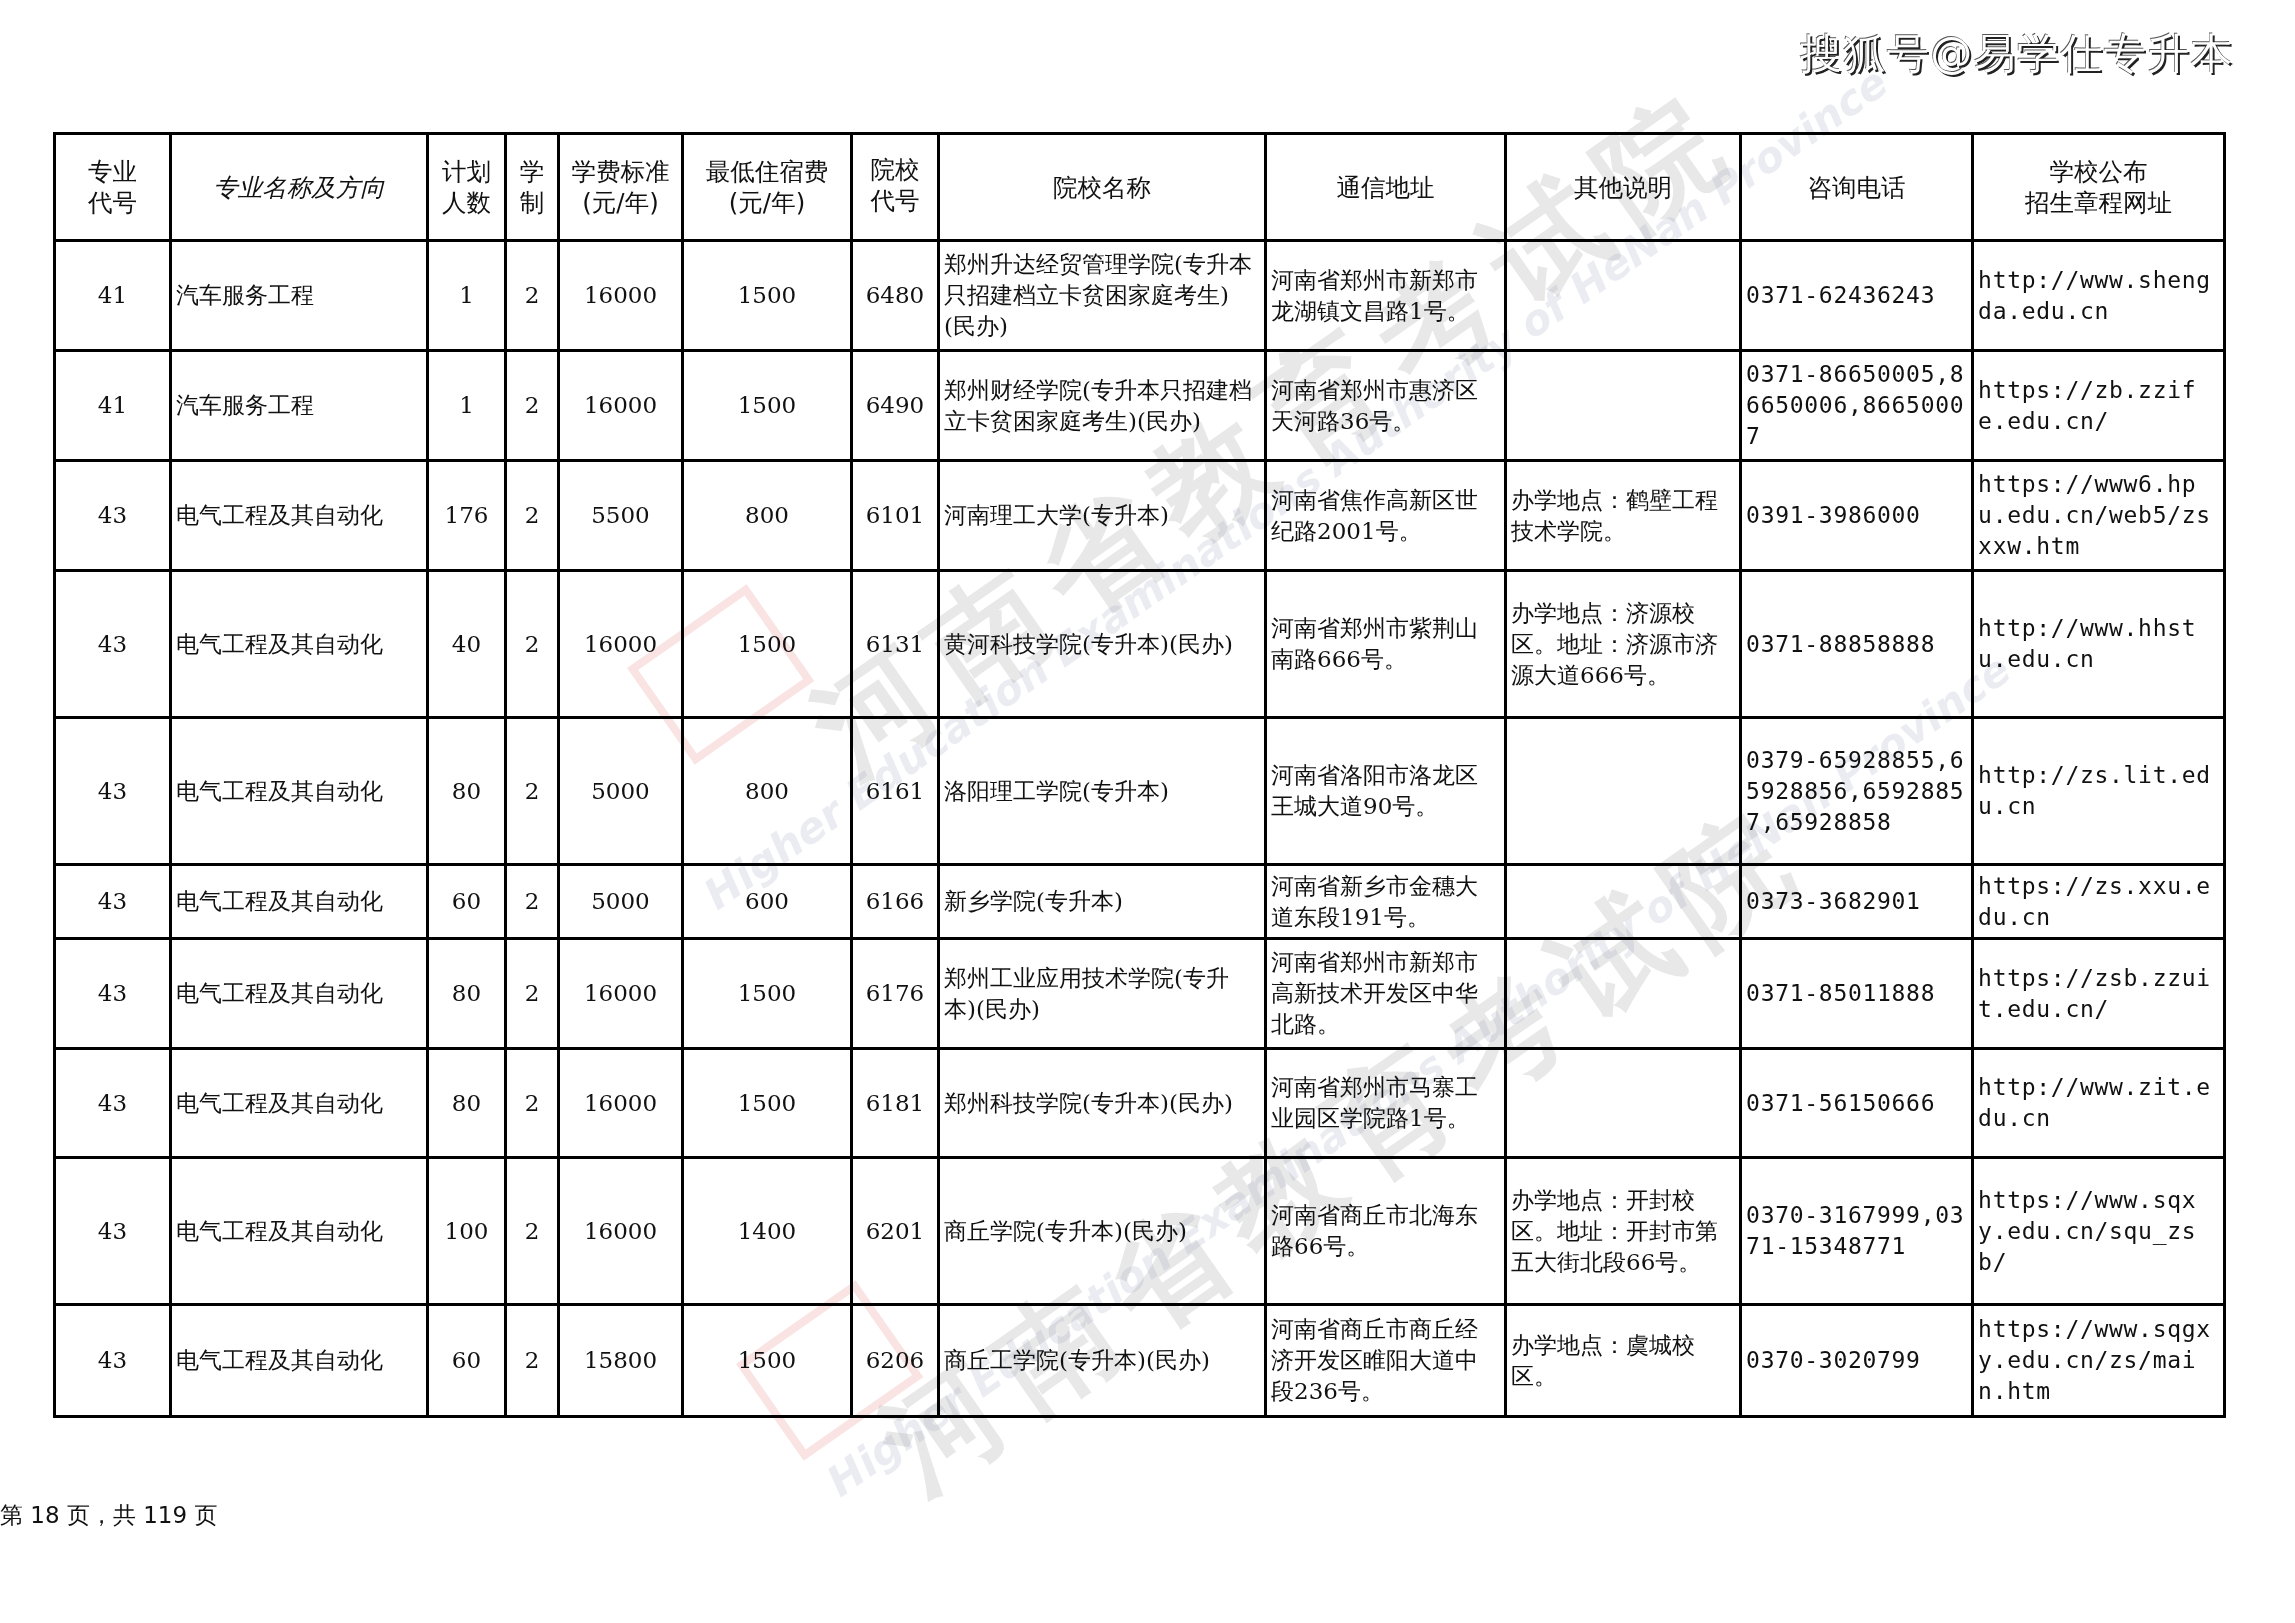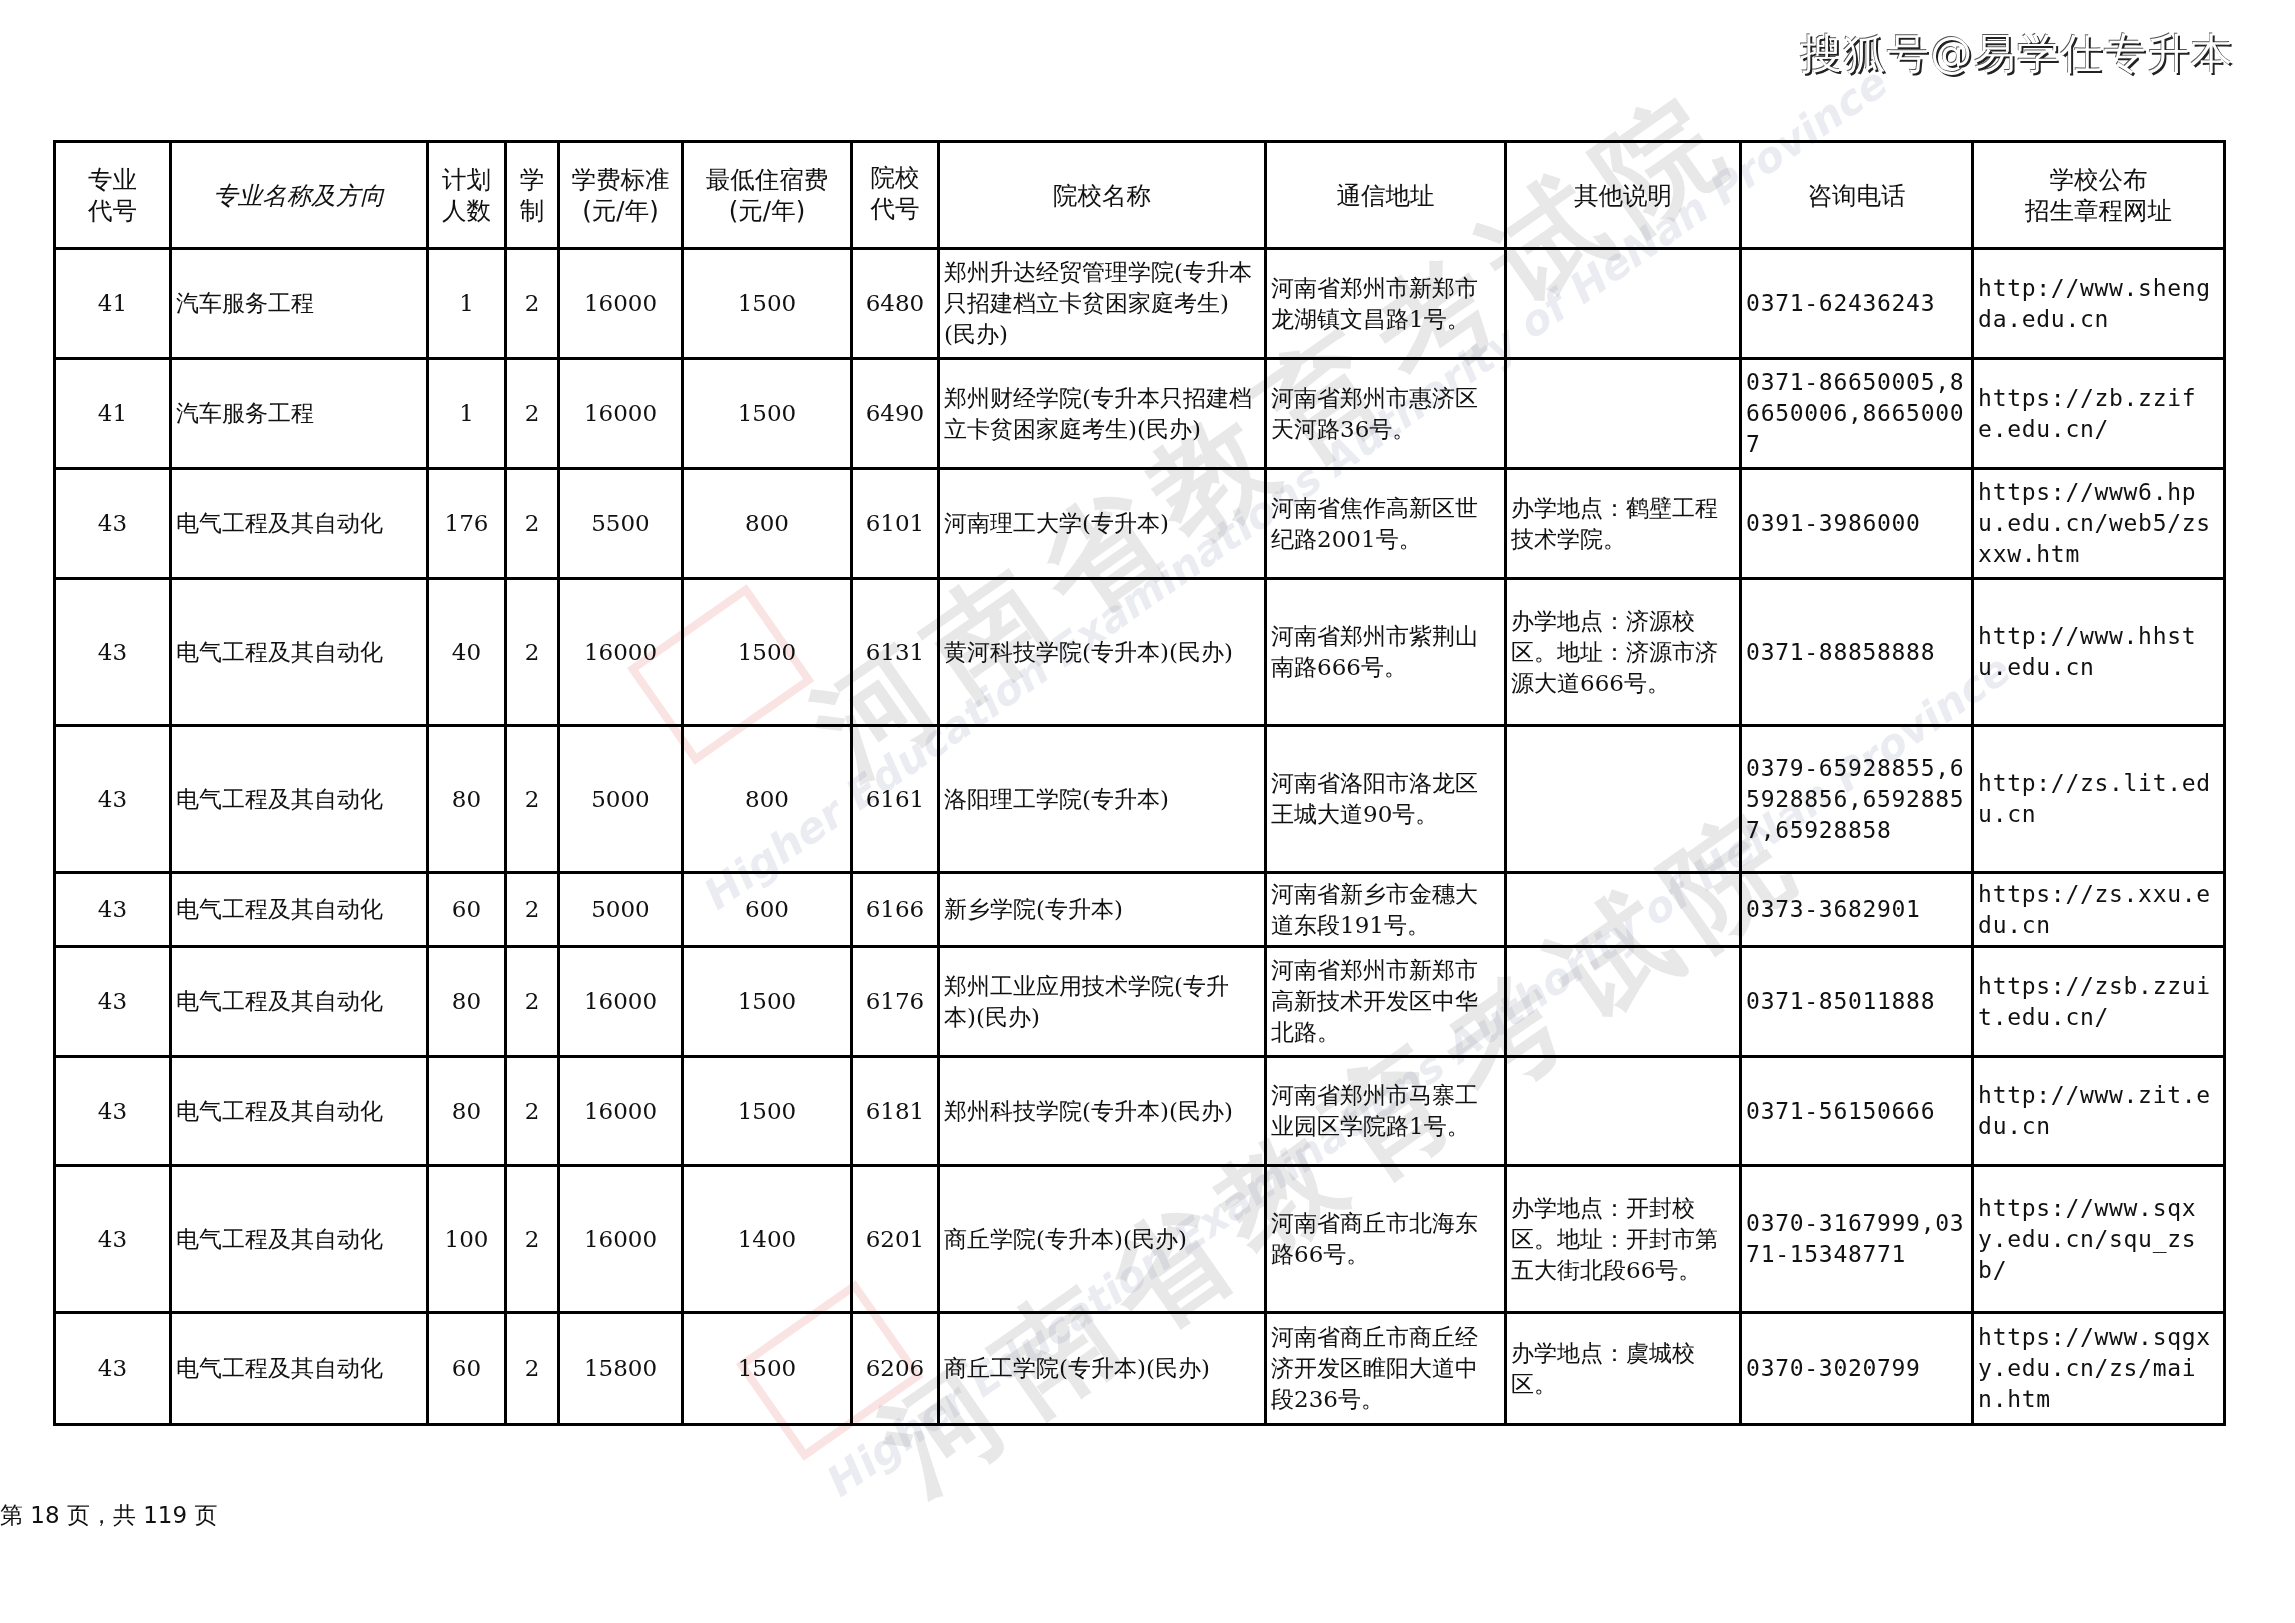--- a/index.html
+++ b/index.html
@@ -5,21 +5,21 @@
   html, body { margin:0; padding:0; background:#ffffff; }
   body { width:2295px; height:1623px; position:relative; overflow:hidden;
          font-family: "DejaVu Serif", "Liberation Serif", serif; color:#111; }
   .brand { position:absolute; right:61px; top:26px; font-family:"DejaVu Sans","Liberation Sans",sans-serif;
            font-size:42px; color:#ffffff; letter-spacing:1.4px;
            text-shadow: 2px 2px 0 #222, -0.7px -0.7px 0 #555; }
   .watermark { position:absolute; pointer-events:none; font-family:"DejaVu Sans","Liberation Sans",sans-serif; }
   .wm-big { font-size:116px; color:rgba(120,120,120,0.17); font-weight:bold; letter-spacing:20.5px; transform:rotate(-35deg); transform-origin:left top; white-space:nowrap; }
   .wm-en { font-size:42px; color:rgba(130,140,170,0.17); font-weight:bold; transform:rotate(-35deg); transform-origin:left top; white-space:nowrap; font-style:italic; }
   .wm-logo { width:130px; height:102px; border:8.2px solid rgba(220,90,90,0.17); transform:rotate(-35deg); transform-origin:left top; }
-  table.main { position:absolute; left:53px; top:140px; border-collapse:collapse; table-layout:fixed;border-radius:30px; }
+  table.main { position:absolute; left:53px; top:132px; border-collapse:collapse; table-layout:fixed;border-radius:30px; }
   table.main td, table.main th { border:3.4px solid #000; padding:0 4.1px; font-size:23px; line-height:31px; vertical-align:middle; font-weight:normal; overflow:hidden; word-break:break-all; }
   table.main th { font-family:"DejaVu Sans","Liberation Sans",sans-serif; text-align:center; font-size:24.5px; line-height:31px; }
   td.c { text-align:center; }
   td.l { text-align:left; }
   td.mono { font-family:"DejaVu Sans Mono","Liberation Mono",monospace; font-size:22px; letter-spacing:0.7px; }
   .footer { position:absolute; left:0; width:100%; top:1500px; text-align:left; font-family:"DejaVu Sans","Liberation Sans",sans-serif; font-size:23px; }
 </style>
 </head>
 <body>
 

